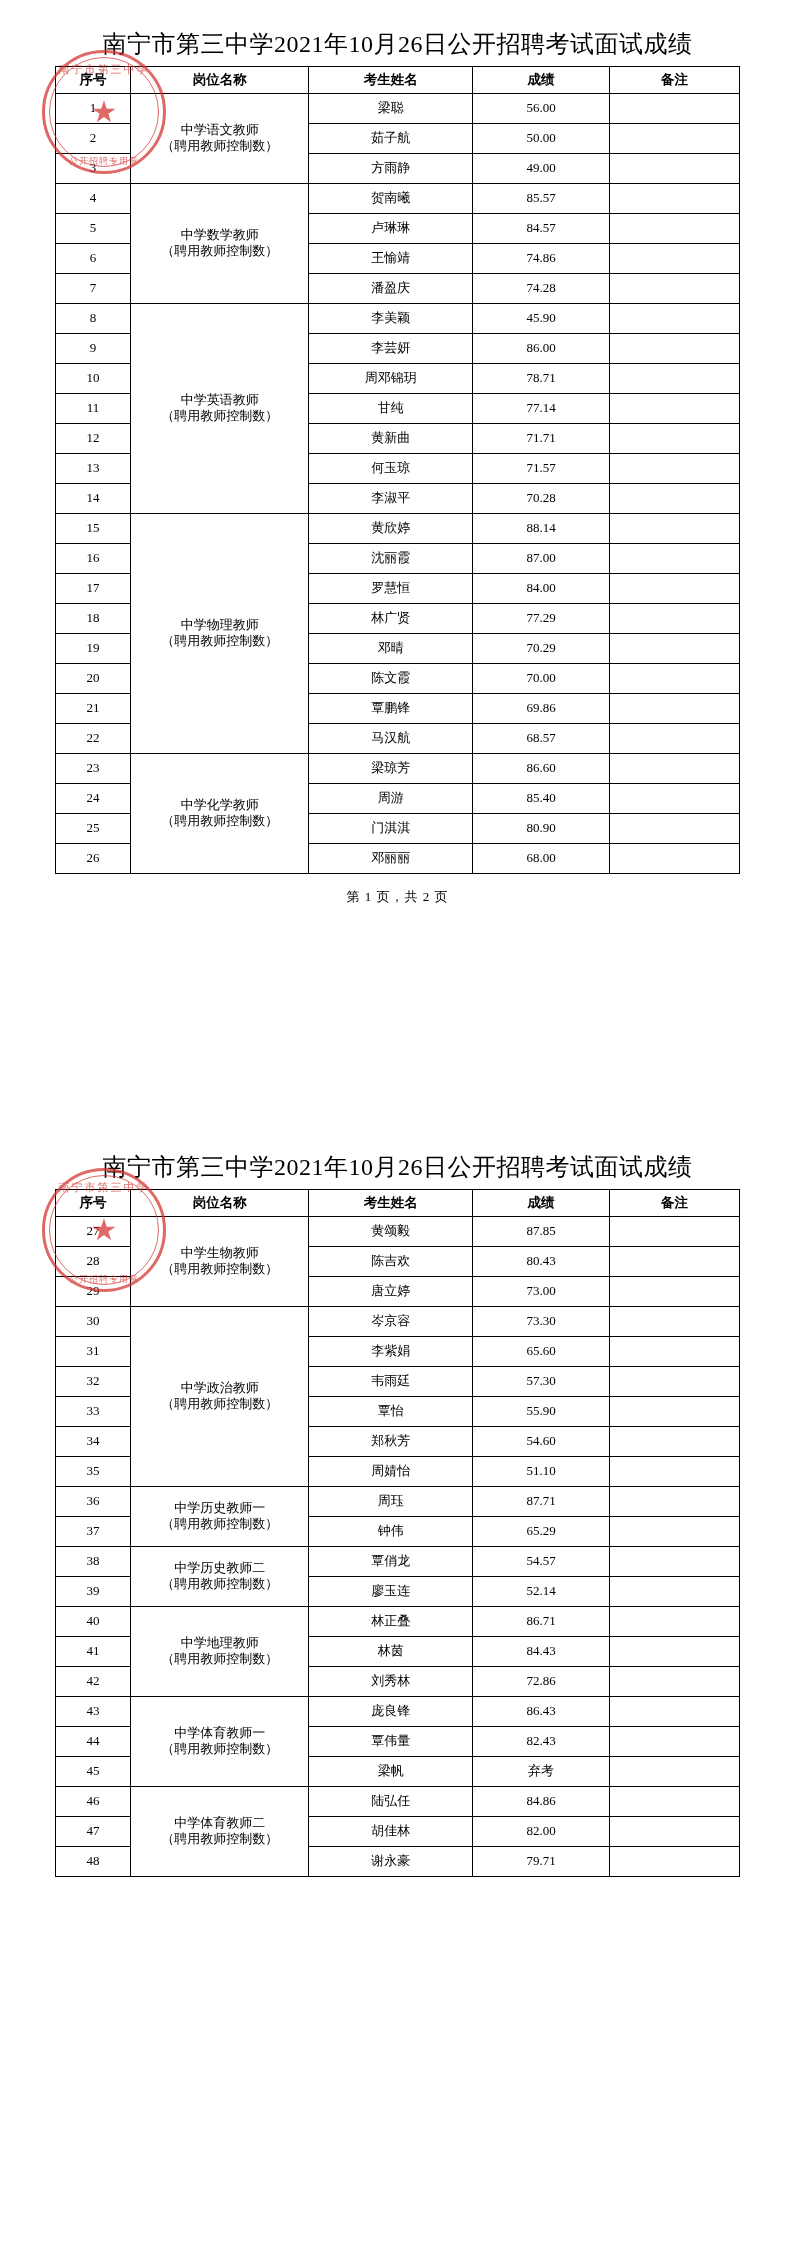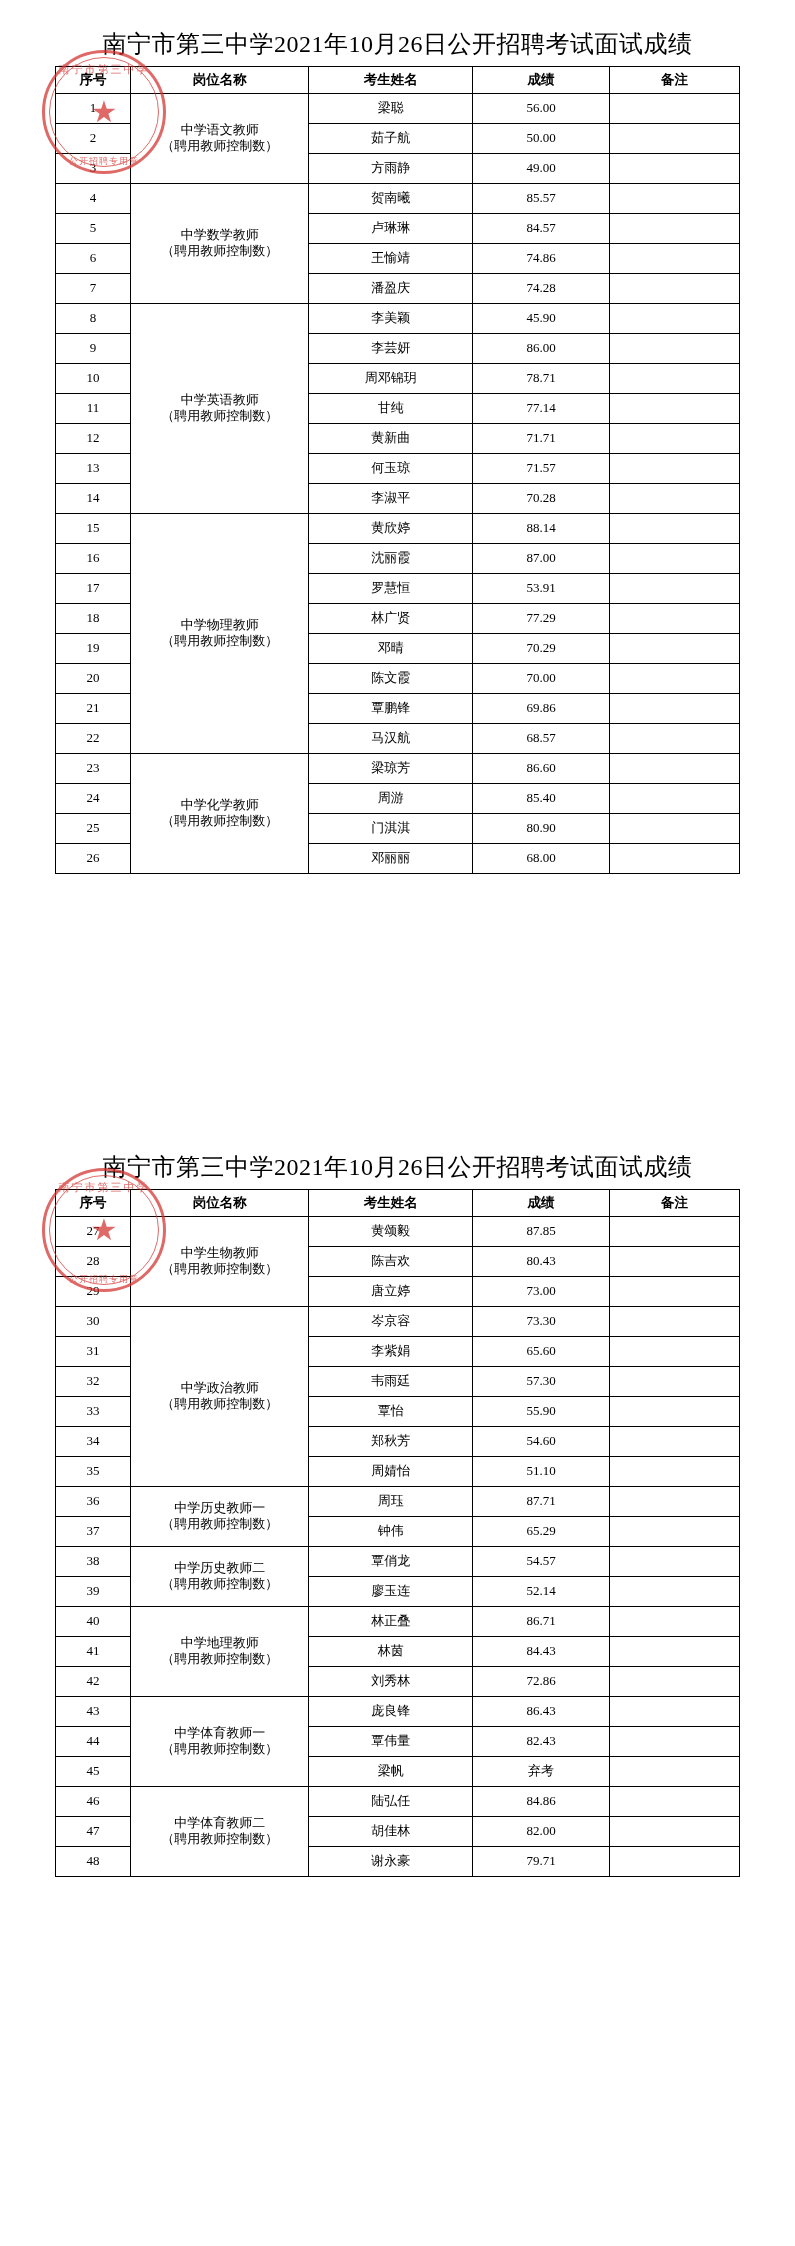--- a/index.html
+++ b/index.html
@@ -258,21 +258,21 @@
         </tr>
         <tr>
           <td>16</td>
           <td>沈丽霞</td>
           <td>87.00</td>
           <td></td>
         </tr>
         <tr>
           <td>17</td>
           <td>罗慧恒</td>
-          <td>53.91</td>
+          <td>84.00</td>
           <td></td>
         </tr>
         <tr>
           <td>18</td>
           <td>林广贤</td>
           <td>77.29</td>
           <td></td>
         </tr>
         <tr>
           <td>19</td>
@@ -323,20 +323,21 @@
         </tr>
         <tr>
           <td>26</td>
           <td>邓丽丽</td>
           <td>68.00</td>
           <td></td>
         </tr>
       </tbody>
     </table>
 
+    <div class="pagefoot">第 1 页，共 2 页</div>
   </div>
 
   <div class="page page2">
     <div class="seal" id="seal2">
       <div class="ring"></div>
       <div class="arc-top">南宁市第三中学</div>
       <div class="star">★</div>
       <div class="arc-bottom">公开招聘专用章</div>
     </div>
 

